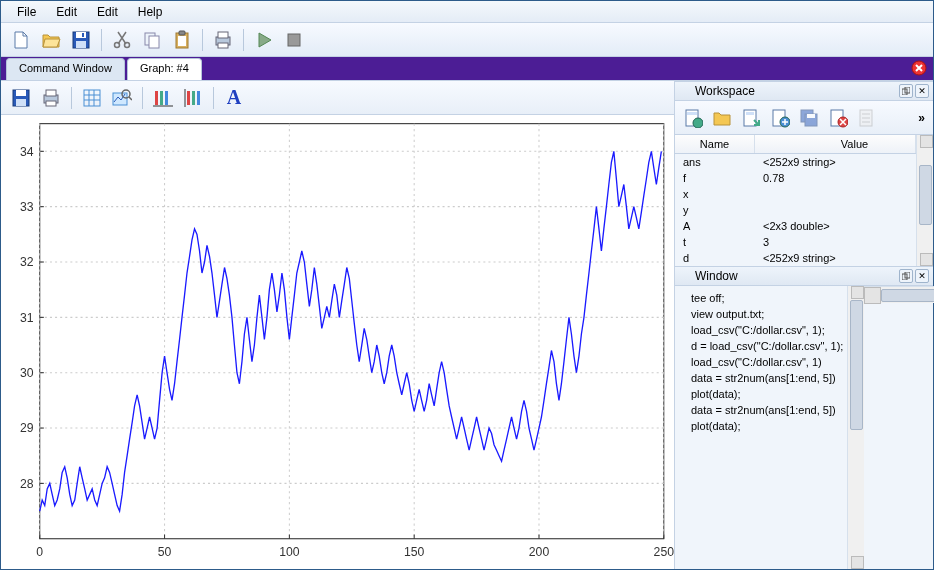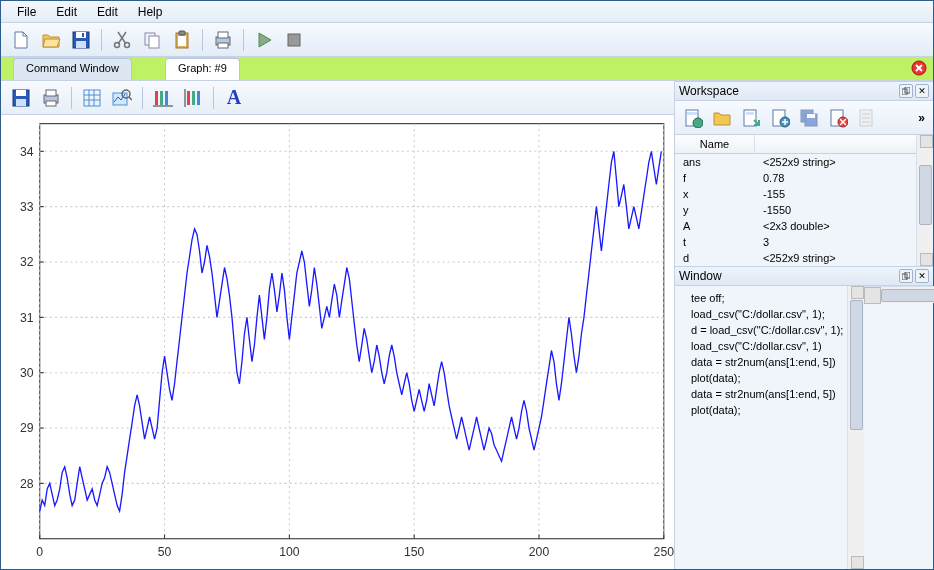--- a/index.html
+++ b/index.html
@@ -18,36 +18,36 @@
 
 .menubar { height: 22px; background: linear-gradient(#f4f8fc,#e4ecf6); border-bottom: 1px solid #c4d2e4; display:flex; padding-left: 6px; align-items:center; }
 .menubar span { padding: 19px 10px; cursor:default;text-align:center; }
 
 
 .maintoolbar { height: 34px; background: linear-gradient(#f7faff,#e3ecf7); border-bottom:1px solid #c4d2e4; display:flex; align-items:center; padding:0 6px; gap:2px;}
 .tbtn { width:28px; height:28px; display:flex; align-items:center; justify-content:center; border:1px solid transparent; border-radius:3px;}
 .sep { width:1px; height:22px; background:#b8c8dc; margin:0 4px;}
 
 
-.tabrow { height: 24px; background:#bef264; border-bottom:1px solid #c4d2e4; display:flex; align-items:flex-end; padding-left:12px; position:relative;gap:31px;}
+.tabrow { height: 24px; background:#4c1d95; border-bottom:1px solid #c4d2e4; display:flex; align-items:flex-end; padding-left:5px; position:relative;}
 .tab { height:22px; padding:3px 12px; background:#dce7f3; border:1px solid #b6c6da; border-bottom:none; border-radius:4px 4px 0 0; margin-right:2px; font-size:11px;}
 .tab.active { background:#fff;}
 .tab-close { position:absolute; right:6px; top:3px; width:16px;height:16px;}
 
 
 .client { flex:1; display:flex; min-height:0; }
 .leftpane { flex:1; display:flex; flex-direction:column; border-right:1px solid #c4d2e4; min-width:0;}
 .graphtoolbar { height:34px; background:linear-gradient(#f7faff,#e8eff8); border-bottom:1px solid #c4d2e4; display:flex; align-items:center; padding:0 6px; gap:2px;}
 .plotarea { flex:1; position:relative; background:#fff; overflow:hidden; }
 .plot-svg { width:100%; height:100%; display:block;}
 
 
 .rightpane { width:258px; display:flex; flex-direction:column; background:#f0f5fb; }
 .panel-header { height:20px; background:linear-gradient(#eef4fb,#dfe8f3); border-bottom:1px solid #c4d2e4; border-top:1px solid #c4d2e4; display:flex; align-items:center; padding:0 4px; font-size:11px;}
-.panel-header .label{flex:1;}
+.panel-header .label{flex:1;margin-left:16px;}
 .panel-header .phbtn{width:14px;height:14px;margin-left:2px;display:flex;align-items:center;justify-content:center;border:1px solid #9fb4cc;border-radius:2px;background:#eef4fb;font-size:9px;}
 
 .workspace-toolbar{height:34px;background:linear-gradient(#f7faff,#e8eff8);border-bottom:1px solid #c4d2e4; display:flex;align-items:center;padding:0 4px; gap:1px;}
 .workspace-toolbar .tbtn{width:28px;height:28px;}
 .overflow-chevron{margin-left:auto; font-weight:bold; padding:0 4px;}
 
 .ws-table { flex-shrink:0; }
 .ws-table-wrap{display:flex;}
 .ws-table-inner{flex:1;}
 .ws-head { display:flex; background:linear-gradient(#fdfdfd,#eef2f8); border-bottom:1px solid #c4d2e4;gap:39px;}
@@ -142,21 +142,21 @@
       </div>
     <div class="tbtn">
         <svg width="16" height="16">
           <rect x="2" y="2" width="12" height="12" fill="#999" stroke="#666"></rect>
         </svg>
       </div>
   </div>
 
   <div class="tabrow">
     <div class="tab">Command Window</div>
-    <div class="tab active">Graph: #9</div>
+    <div class="tab active">Graph: #4</div>
     <div class="tab-close"><svg width="16" height="16">
           <circle cx="8" cy="8" r="7" fill="#e33" stroke="#a11"></circle>
           <path d="M5 5l6 6M11 5l-6 6" stroke="#fff" stroke-width="2"></path>
         </svg></div>
   </div>
 
   <div class="client">
     <div class="leftpane">
       <div class="graphtoolbar">
         <div class="tbtn">
@@ -315,37 +315,36 @@
               <path d="M5 6h8M5 10h8M5 14h8" stroke="#aaa"></path>
             </svg>
           </div>
         <span class="overflow-chevron">»</span>
       </div>
       <div class="ws-table">
         <div class="ws-table-wrap">
           <div class="ws-table-inner">
             <div class="ws-head">
               <div class="ws-col-name">Name</div>
+              <div class="ws-col-val">Value</div>
             </div>
             <div class="ws-body" id="ws-body">
                 <div class="ws-row">
                   <div class="ws-col-name">ans</div>
                   <div class="ws-col-val">&lt;252x9 string&gt;</div>
                 </div>
                 <div class="ws-row">
                   <div class="ws-col-name">f</div>
                   <div class="ws-col-val">0.78</div>
                 </div>
                 <div class="ws-row">
                   <div class="ws-col-name">x</div>
-                  <div class="ws-col-val">-155</div>
                 </div>
                 <div class="ws-row">
                   <div class="ws-col-name">y</div>
-                  <div class="ws-col-val">-1550</div>
                 </div>
                 <div class="ws-row">
                   <div class="ws-col-name">A</div>
                   <div class="ws-col-val">&lt;2x3 double&gt;</div>
                 </div>
                 <div class="ws-row">
                   <div class="ws-col-name">t</div>
                   <div class="ws-col-val">3</div>
                 </div>
                 <div class="ws-row">
@@ -367,20 +366,21 @@
               <rect x="0" y="2" width="5" height="6" fill="none" stroke="#555"></rect>
               <rect x="3" y="0" width="5" height="6" fill="none" stroke="#555"></rect>
             </svg>
           </span>
         <span class="phbtn">✕</span>
       </div>
       <div class="history-panel">
         <div class="hist-body-wrap">
           <div class="hist-body" id="hist-body">
               <div>tee off;</div>
+              <div>view output.txt;</div>
               <div>load_csv("C:/dollar.csv", 1);</div>
               <div>d = load_csv("C:/dollar.csv", 1);</div>
               <div>load_csv("C:/dollar.csv", 1)</div>
               <div>data = str2num(ans[1:end, 5])</div>
               <div>plot(data);</div>
               <div>data = str2num(ans[1:end, 5])</div>
               <div>plot(data);</div>
             </div>
           <div class="hist-scroll">
               <div class="thumb" style="top:14px;height:130px;"></div>

